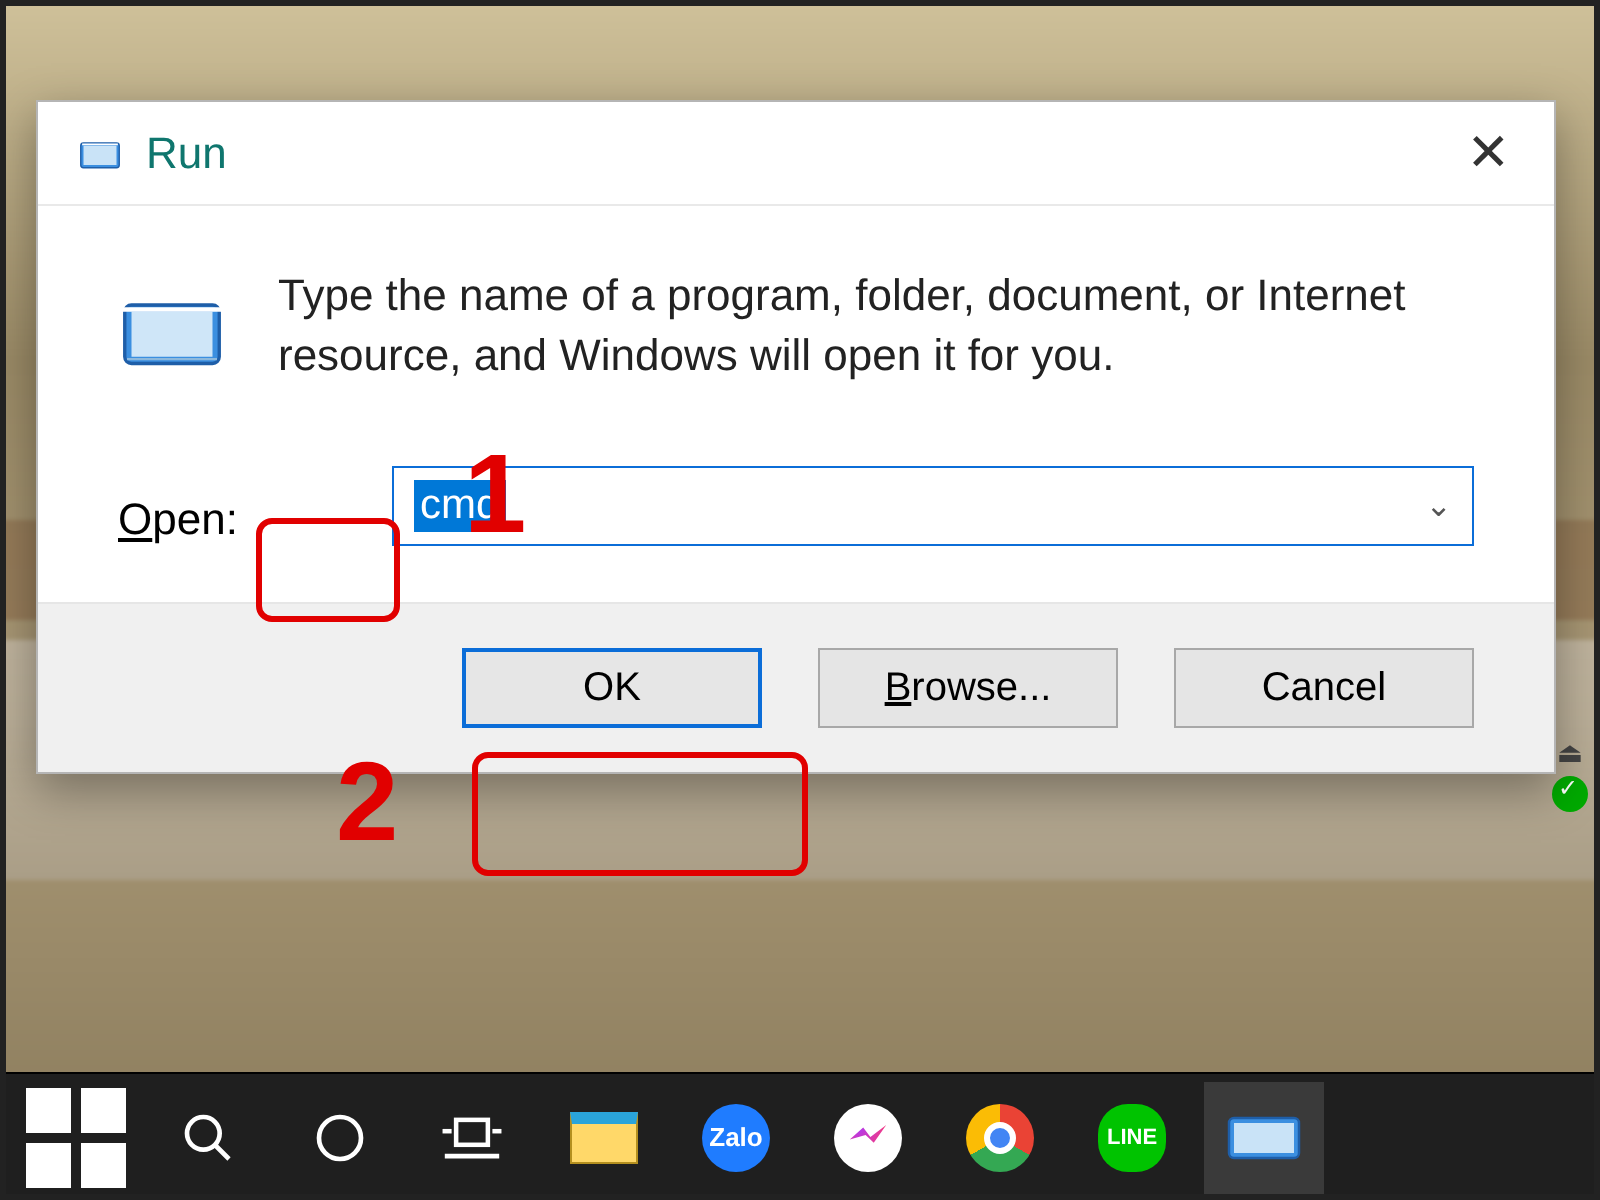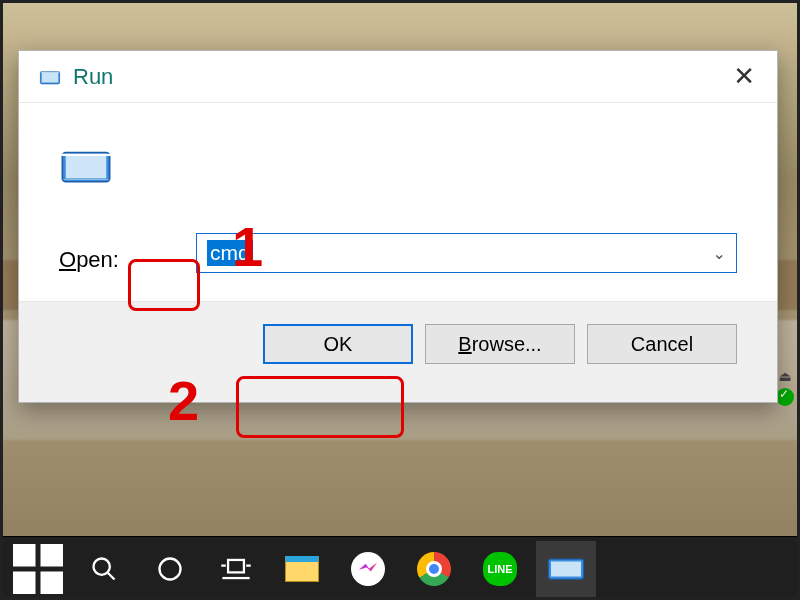--- a/index.html
+++ b/index.html
@@ -79,22 +79,22 @@
   }
   .combo .sel {
     background:#0078d7; color:#fff; padding:1px 3px; font-size:21px;
   }
   .combo .chev {
     position:absolute; right:10px; top:50%; transform:translateY(-50%);
     color:#555; font-size:16px; pointer-events:none;
   }
 
   .button-band {
-    background:#f0f0f0; padding: 22px 40px 38px;
-    display:flex; justify-content:flex-end; gap:12px;
+    background:#f0f0f0; padding: 22px 40px 22px;
+    display:flex; justify-content:flex-end; gap:28px;
     border-top:1px solid #e6e6e6;
   }
   .btn {
     min-width:150px; height:40px; font-size:20px;
     background:#e5e5e5; border:1px solid #a8a8a8; cursor:pointer;
     display:flex; align-items:center; justify-content:center;
   }
   .btn.default { border:2px solid #0b6dd8; background:#e6e6e6; }
 
   
@@ -162,20 +162,21 @@
   </div>
 
   <div class="body-area">
     <div class="body-row">
       <svg class="run-icon-big" viewBox="0 0 48 48">
         <rect x="3" y="12" width="42" height="26" rx="3" fill="#3b8fe0" stroke="#1e5ea8" stroke-width="1.5"></rect>
         <rect x="6" y="15" width="36" height="20" fill="#cfe6f8"></rect>
         <path d="M2 14 L46 14" stroke="#fff" stroke-width="2"></path>
         <path d="M4 36 L44 36" stroke="#8db9dd" stroke-width="1"></path>
       </svg>
+      <div class="desc">Type the name of a program, folder, document, or Internet resource, and Windows will open it for you.</div>
     </div>
 
     <div class="open-row">
       <div class="open-label"><u>O</u>pen:</div>
       <div class="combo">
         <span class="sel">cmd</span>
         <span class="chev">⌄</span>
       </div>
     </div>
   </div>
@@ -219,20 +220,23 @@
       <rect x="8" y="4" width="14" height="11" stroke="#fff" stroke-width="2" fill="none"></rect>
       <line x1="2" y1="9" x2="6" y2="9" stroke="#fff" stroke-width="2"></line>
       <line x1="24" y1="9" x2="28" y2="9" stroke="#fff" stroke-width="2"></line>
       <line x1="3" y1="20" x2="27" y2="20" stroke="#fff" stroke-width="2"></line>
     </svg>
   </div>
   <div class="tb-item">
     <div class="file-explorer"></div>
   </div>
   <div class="tb-item">
+    <div class="circ zalo">Zalo</div>
+  </div>
+  <div class="tb-item">
     <div class="circ messenger"></div>
   </div>
   <div class="tb-item">
     <div class="circ chrome"></div>
   </div>
   <div class="tb-item">
     <div class="line">LINE</div>
   </div>
   <div class="tb-item active">
     <svg class="runtask" viewBox="0 0 32 24">

